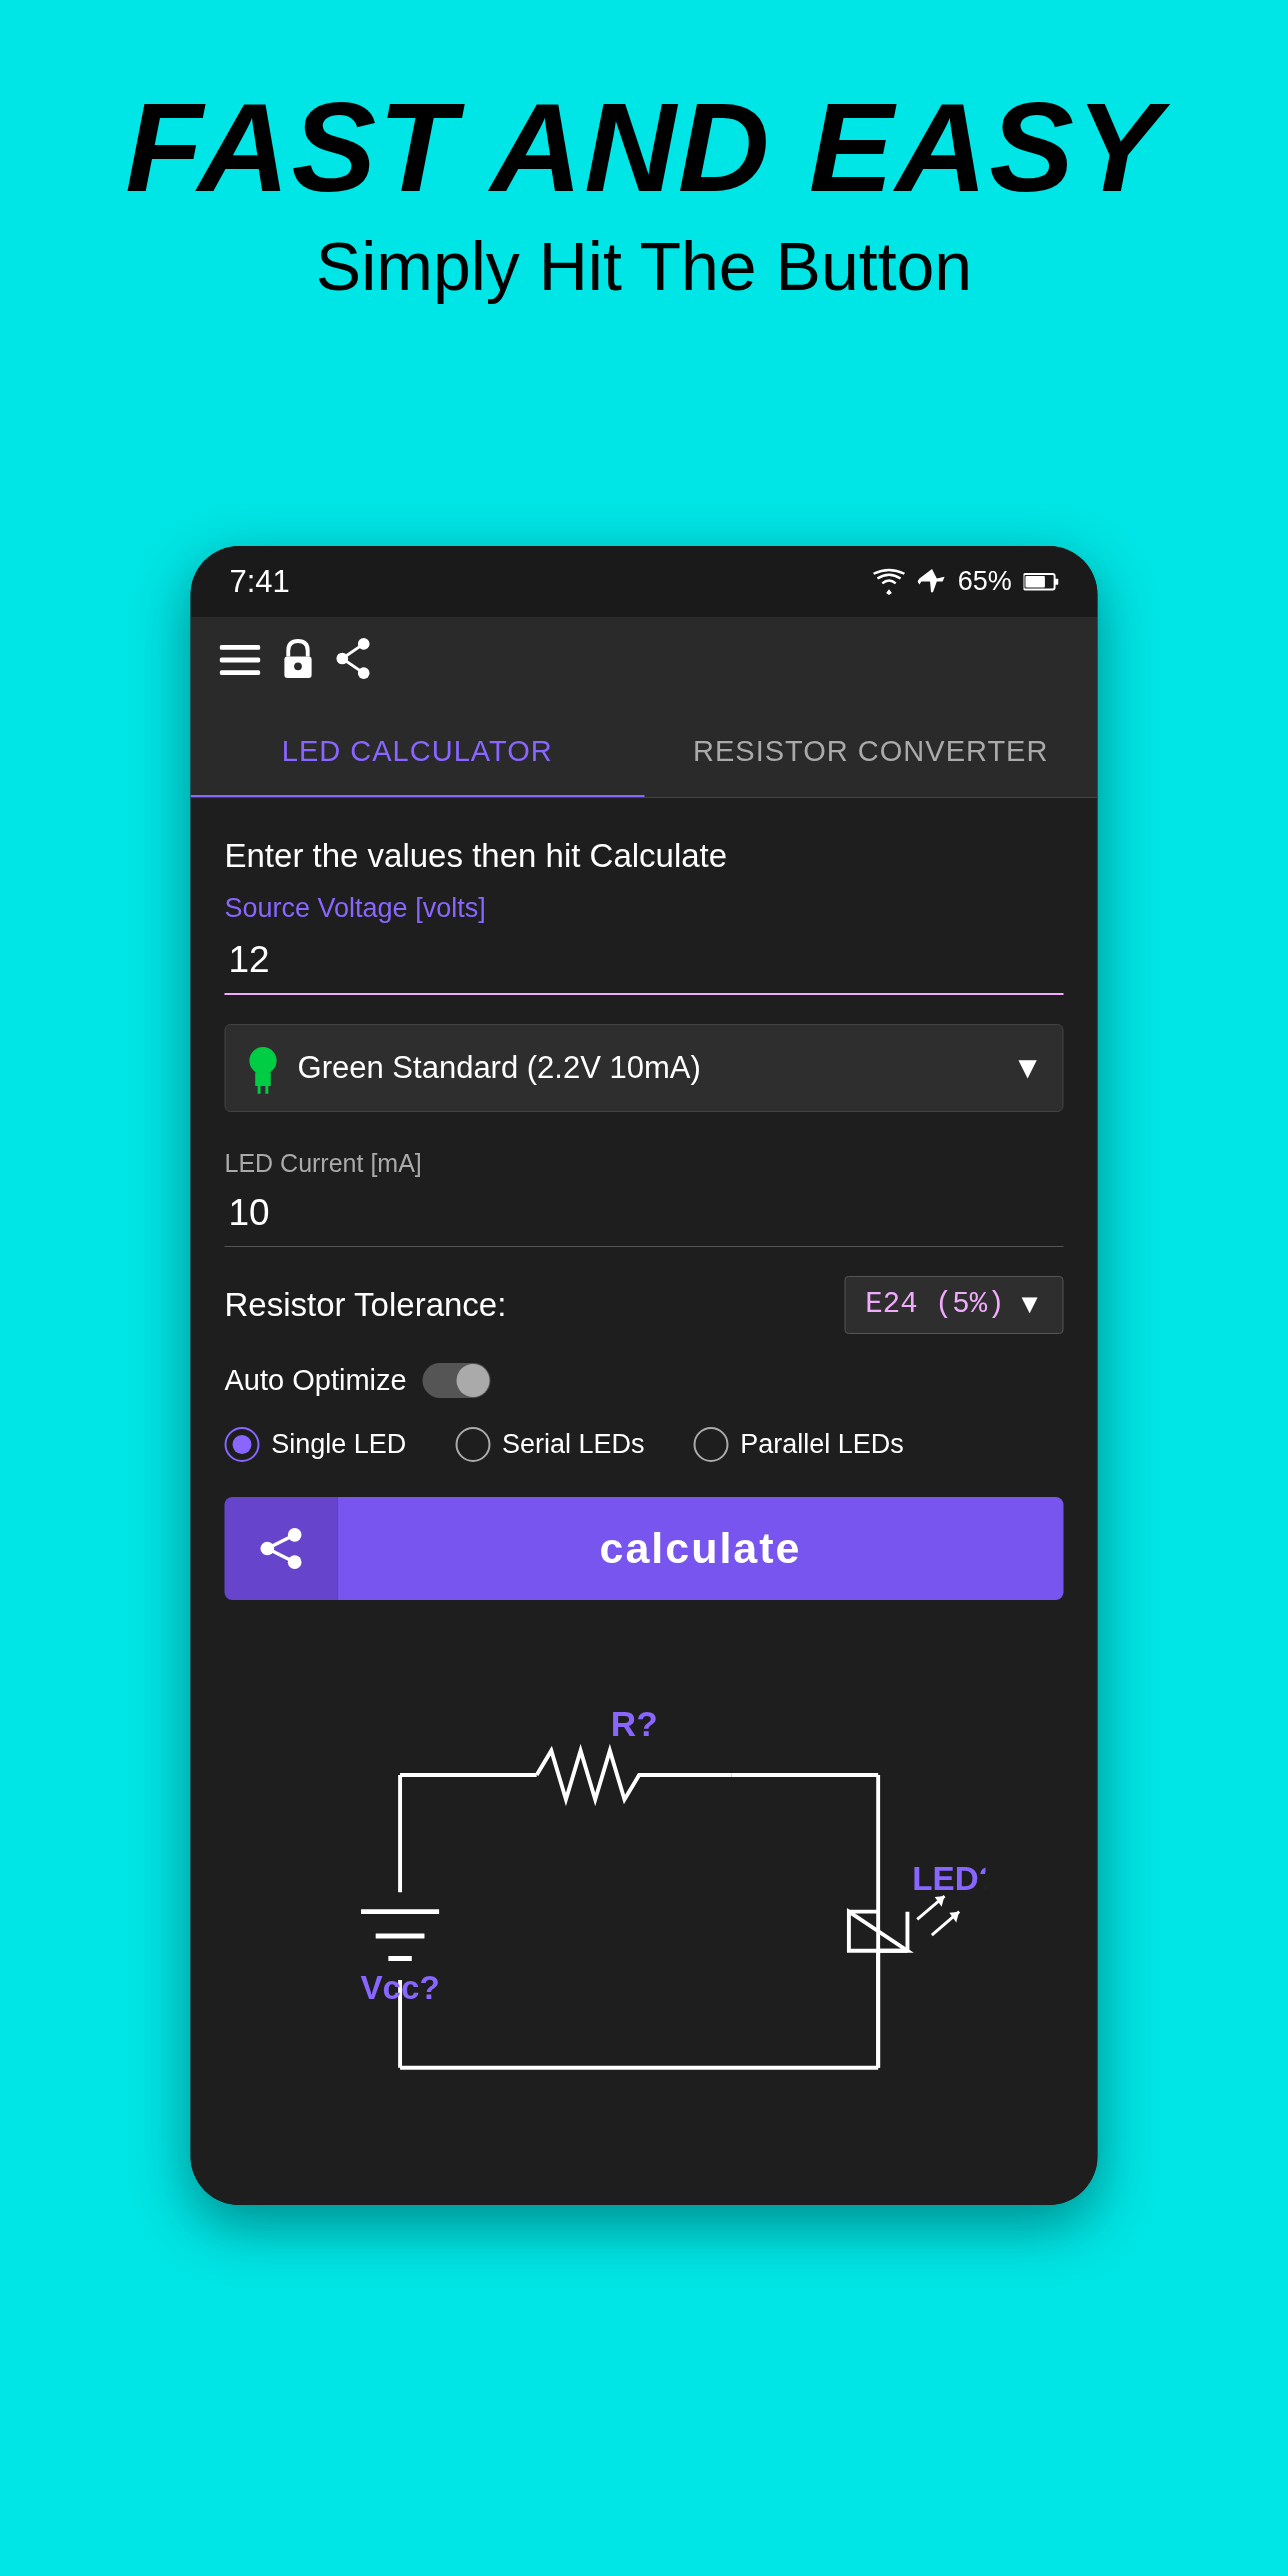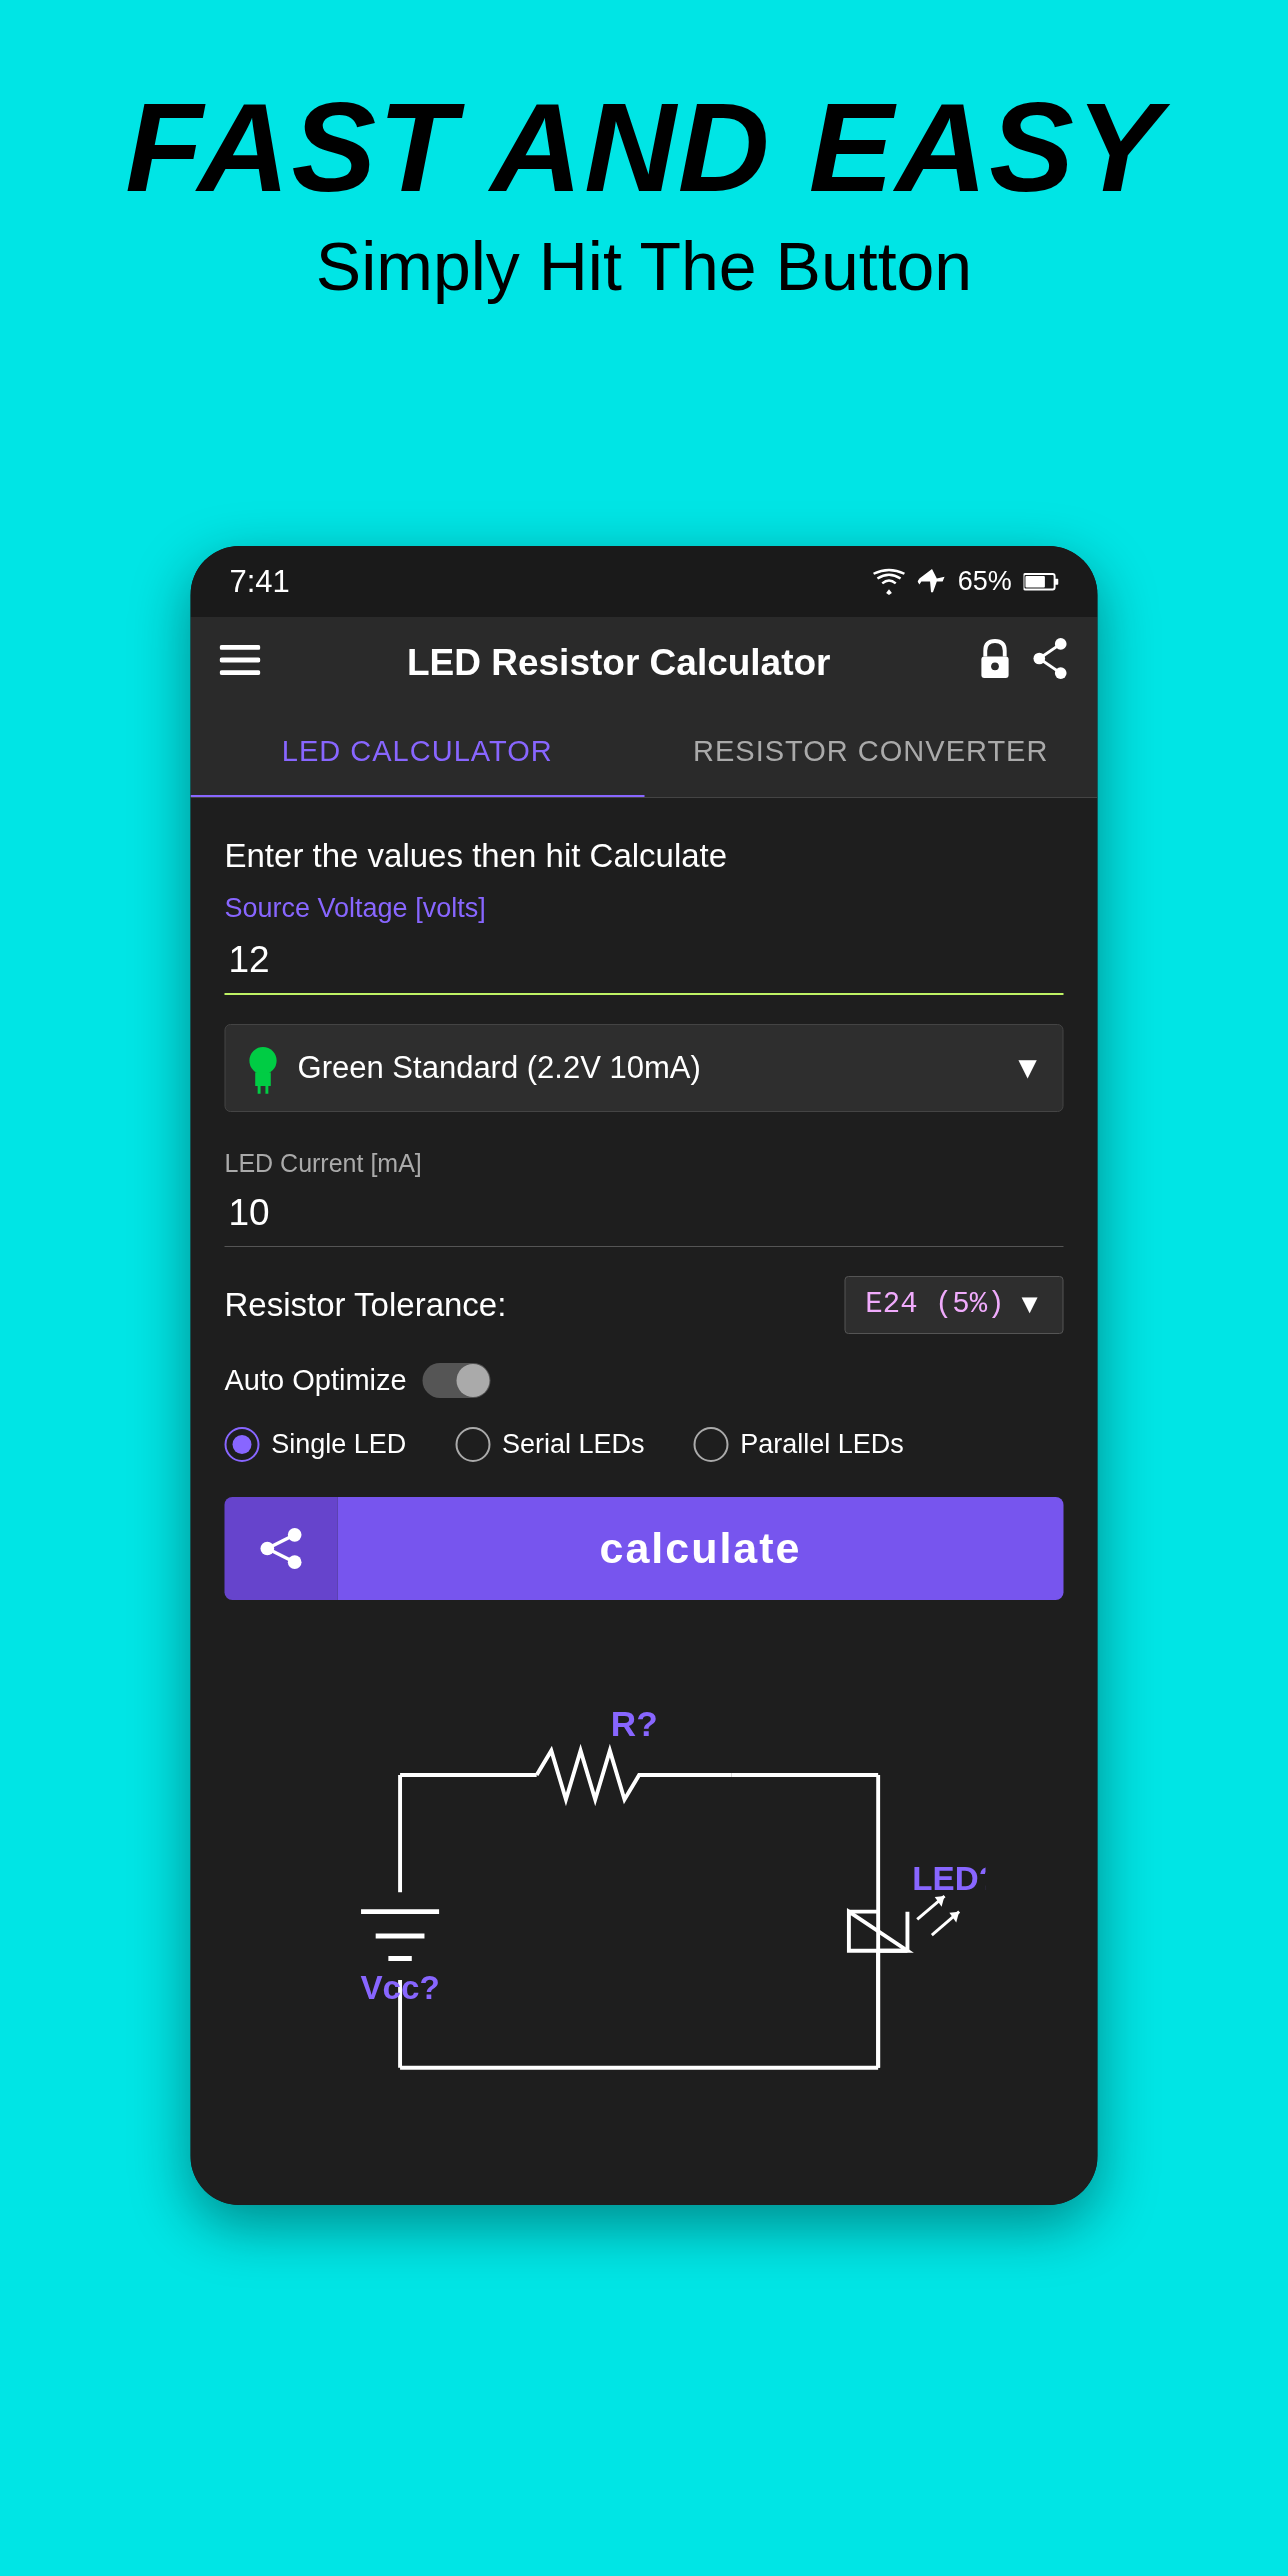--- a/index.html
+++ b/index.html
@@ -141,21 +141,21 @@
     .field-label {
       font-size: 27px;
       color: #8866ff;
       margin-bottom: 7.8px;
     }
 
     .text-input {
       width: 100%;
       background: transparent;
       border: none;
-      border-bottom: 2px solid #bef264;
+      border-bottom: 2px solid #f0abfc;
       color: white;
       font-size: 37px;
       padding: 7.8px 3.9px 11.7px 3.9px;
       margin-bottom: 29px;
       outline: none;
     }
 
     
     .led-selector {
       width: 100%;
@@ -381,21 +381,20 @@
   </div>
 
   <div class="app-bar">
     <div class="hamburger-icon">
       <svg width="41" height="31" viewBox="0 0 42 32" fill="white">
         <rect y="0" width="42" height="5" rx="2"></rect>
         <rect y="13" width="42" height="5" rx="2"></rect>
         <rect y="26" width="42" height="5" rx="2"></rect>
       </svg>
     </div>
-    <span class="app-title">LED Resistor Calculator</span>
     <div class="app-bar-icons">
       <span class="app-bar-icon">
         <svg width="35" height="43" viewBox="0 0 36 44" fill="white">
           <rect x="4" y="20" width="28" height="22" rx="3" fill="white"></rect>
           <path d="M8 20 L8 14 Q8 4 18 4 Q28 4 28 14 L28 20" stroke="white" stroke-width="4" fill="none"></path>
           <circle cx="18" cy="30" r="4" fill="#2a2a2a"></circle>
         </svg>
       </span>
       <span class="app-bar-icon">
         <svg width="37" height="43" viewBox="0 0 38 44" fill="white">

